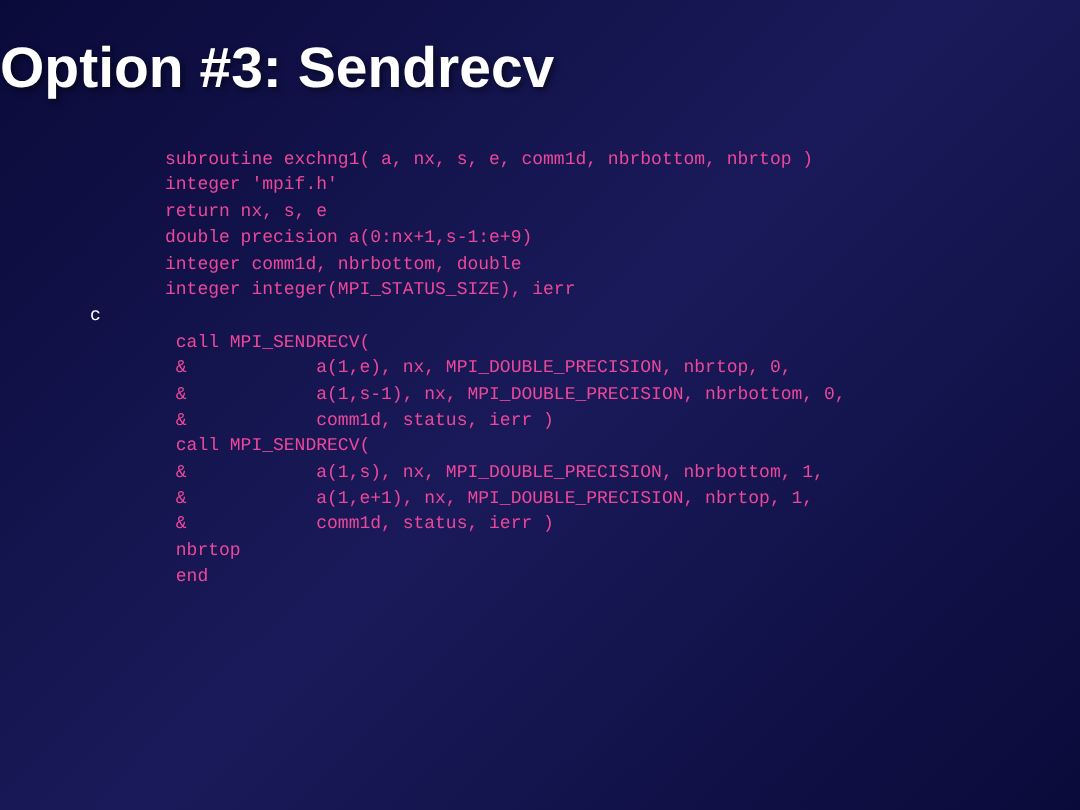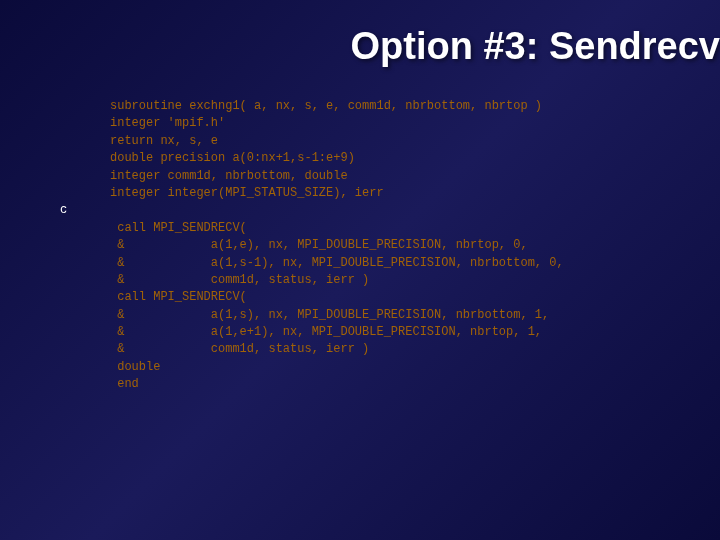--- a/index.html
+++ b/index.html
@@ -7,28 +7,28 @@
     width: 720px;
     height: 540px;
     background: linear-gradient(135deg, #0a0a3a 0%, #1a1a5a 50%, #0a0a3a 100%);
     overflow: hidden;
     font-family: Arial, sans-serif;
   }
   .title {
     color: #ffffff;
     font-size: 38px;
     font-weight: bold;
-    text-align: right;
+    text-align: left;
     padding-top: 25px;
     padding-bottom: 30px;
     text-shadow: 2px 2px 4px rgba(0,0,0,0.5);
   }
   .code-block {
     font-family: 'Courier New', monospace;
-    color: #a16207;
+    color: #ec4899;
     font-size: 12px;
     line-height: 1.45;
     padding-left: 110px;
     white-space: pre;
   }
   .comment-marker {
     font-family: 'Courier New', monospace;
     color: #ffffff;
     font-size: 12px;
     padding-left: 60px;
@@ -48,14 +48,14 @@
 <div class="code-block">integer integer(MPI_STATUS_SIZE), ierr</div>
 <div class="comment-marker">c</div>
 <div class="code-block"> call MPI_SENDRECV(</div>
 <div class="code-block"> &amp;            a(1,e), nx, MPI_DOUBLE_PRECISION, nbrtop, 0,</div>
 <div class="code-block"> &amp;            a(1,s-1), nx, MPI_DOUBLE_PRECISION, nbrbottom, 0,</div>
 <div class="code-block"> &amp;            comm1d, status, ierr )</div>
 <div class="code-block"> call MPI_SENDRECV(</div>
 <div class="code-block"> &amp;            a(1,s), nx, MPI_DOUBLE_PRECISION, nbrbottom, 1,</div>
 <div class="code-block"> &amp;            a(1,e+1), nx, MPI_DOUBLE_PRECISION, nbrtop, 1,</div>
 <div class="code-block"> &amp;            comm1d, status, ierr )</div>
-<div class="code-block"> double</div>
+<div class="code-block"> nbrtop</div>
 <div class="code-block"> end</div>
 
 </body></html>

